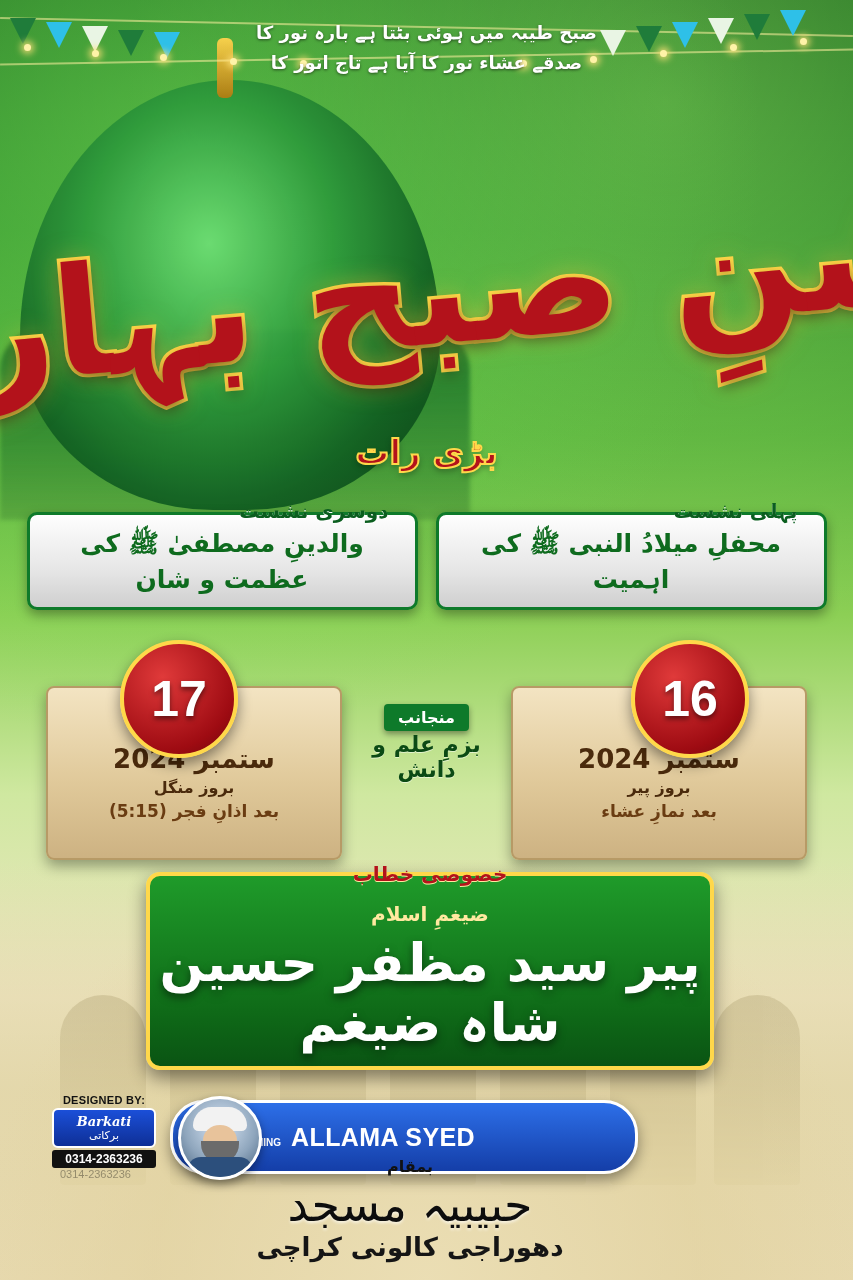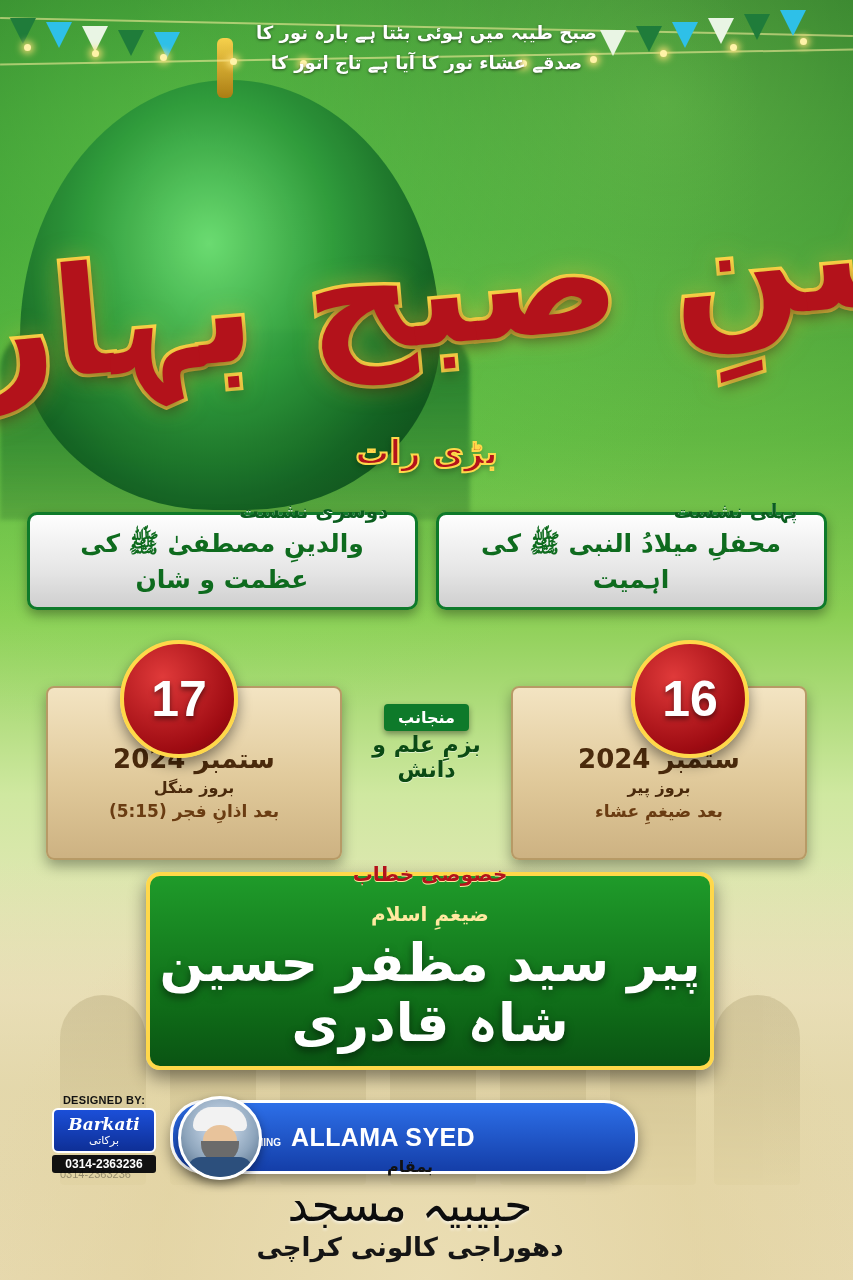--- a/index.html
+++ b/index.html
@@ -205,21 +205,21 @@
   
   .designer{
     position:absolute;left:52px;top:1094px;width:104px;text-align:center;
     font-family:"Liberation Sans", sans-serif;
   }
   .designer .dlabel{font-size:11px;font-weight:700;color:#111;letter-spacing:.3px;}
   .designer .dbox{
     margin-top:2px;background:linear-gradient(180deg,#1b4fd8,#0e2f96);
     border:2px solid #fff;border-radius:6px;padding:4px 2px;color:#fff;
   }
-  .designer .dname{font-family:"DejaVu Serif", serif;font-size:17px;font-style:italic;font-weight:700;}
+  .designer .dname{font-family:"DejaVu Serif", serif;font-size:13px;font-style:italic;font-weight:700;}
   .designer .durdu{font-family:"DejaVu Sans", sans-serif;font-size:11px;}
   .designer .dphone{
     margin-top:2px;background:#111;color:#fff;font-size:12px;font-weight:700;
     border-radius:3px;padding:2px 0;
   }
 
   
   .livebar{
     position:absolute;left:170px;top:1100px;width:462px;height:68px;
     background:linear-gradient(180deg,#2d6fe8,#143ea8);
@@ -328,21 +328,21 @@
       <div class="label">پہلی نشست</div>
       <div class="txt">محفلِ میلادُ النبی ﷺ کی اہمیت</div>
     </div>
   </div>
 
   <div class="scrolls">
     <div class="scroll right">
       <div class="date-txt">
         <div class="d1">ستمبر 2024</div>
         <div class="d2">بروز پیر</div>
-        <div class="d3">بعد ضیغمِ عشاء</div>
+        <div class="d3">بعد نمازِ عشاء</div>
       </div>
     </div>
     <div class="daybadge right">16</div>
 
     <div class="scroll left">
       <div class="date-txt">
         <div class="d1">ستمبر 2024</div>
         <div class="d2">بروز منگل</div>
         <div class="d3">بعد اذانِ فجر (5:15)</div>
       </div>
@@ -352,21 +352,21 @@
     <div class="center-tag">
       <div class="ribbon">منجانب</div>
       <div class="l1">بزمِ علم و</div>
       <div class="l2">دانش</div>
     </div>
   </div>
 
   <div class="speaker-panel">
     <div class="sp-top">خصوصی خطاب</div>
     <div class="sp-title">ضیغمِ اسلام</div>
-    <div class="sp-name">پیر سید مظفر حسین شاہ قادری</div>
+    <div class="sp-name">پیر سید مظفر حسین شاہ ضیغم</div>
   </div>
 
   <div class="designer">
     <div class="dlabel">DESIGNED BY:</div>
     <div class="dbox">
       <div class="dname">Barkati</div>
       <div class="durdu">برکاتی</div>
     </div>
     <div class="dphone">0314-2363236</div>
   </div>

